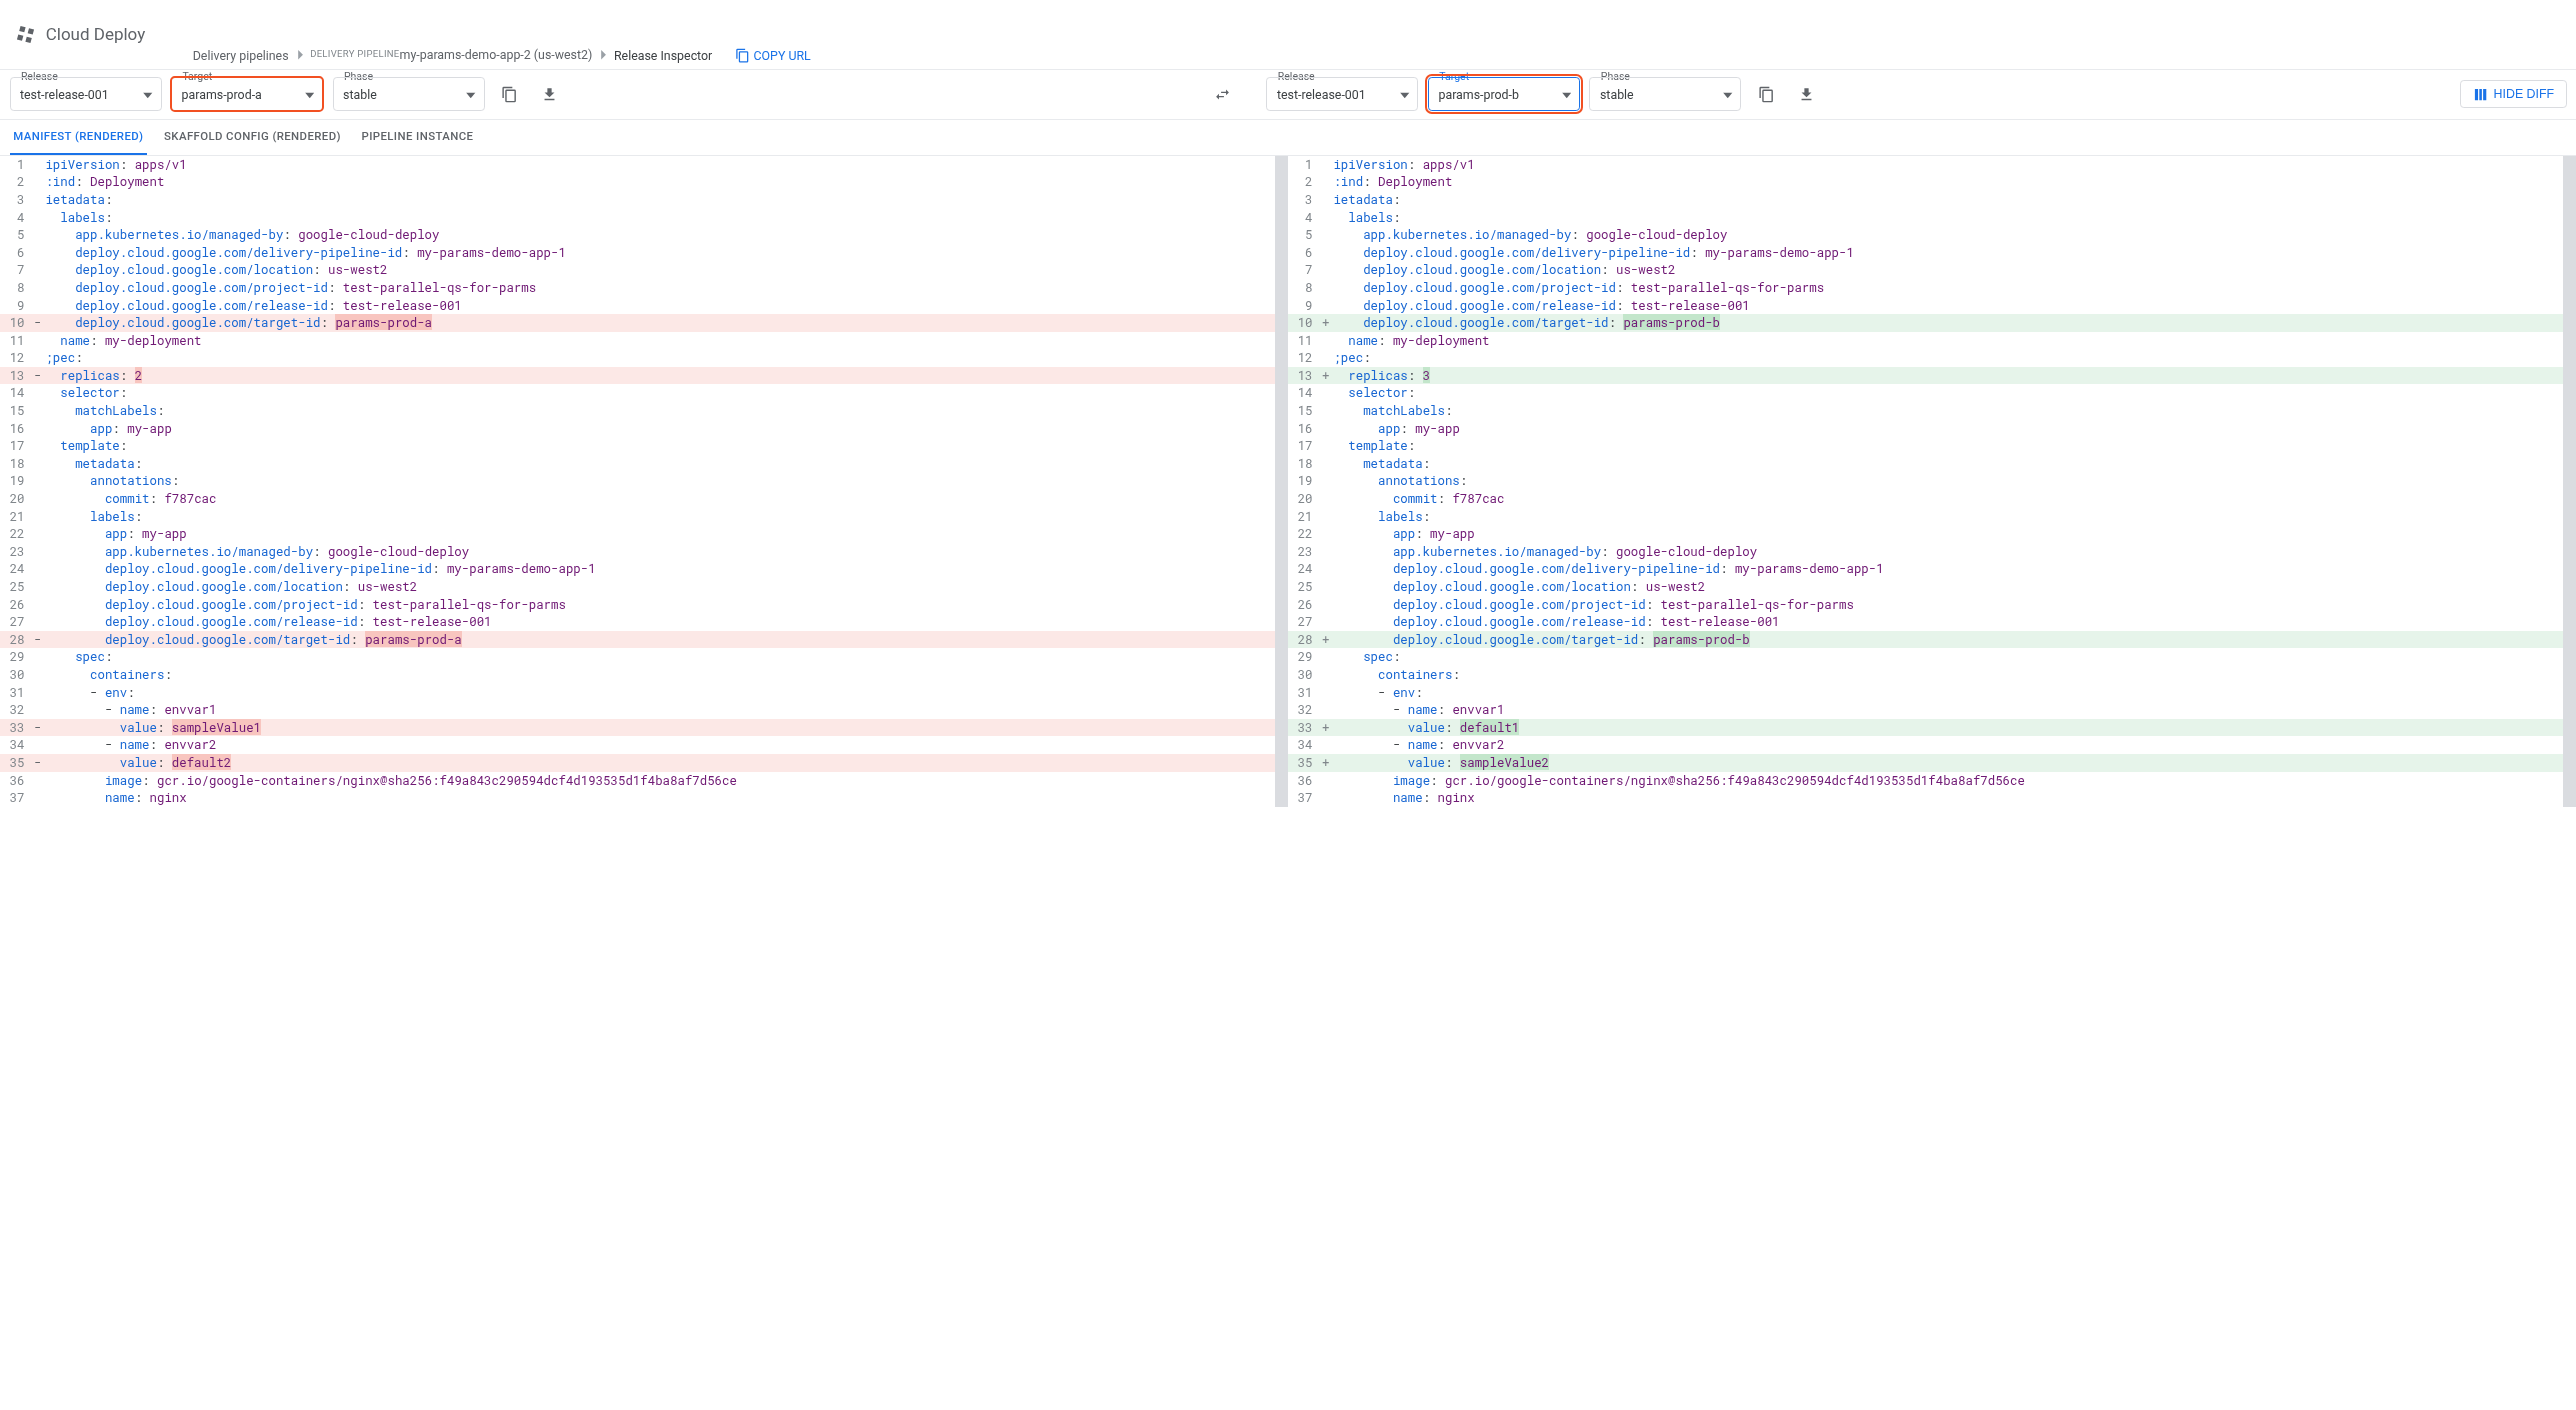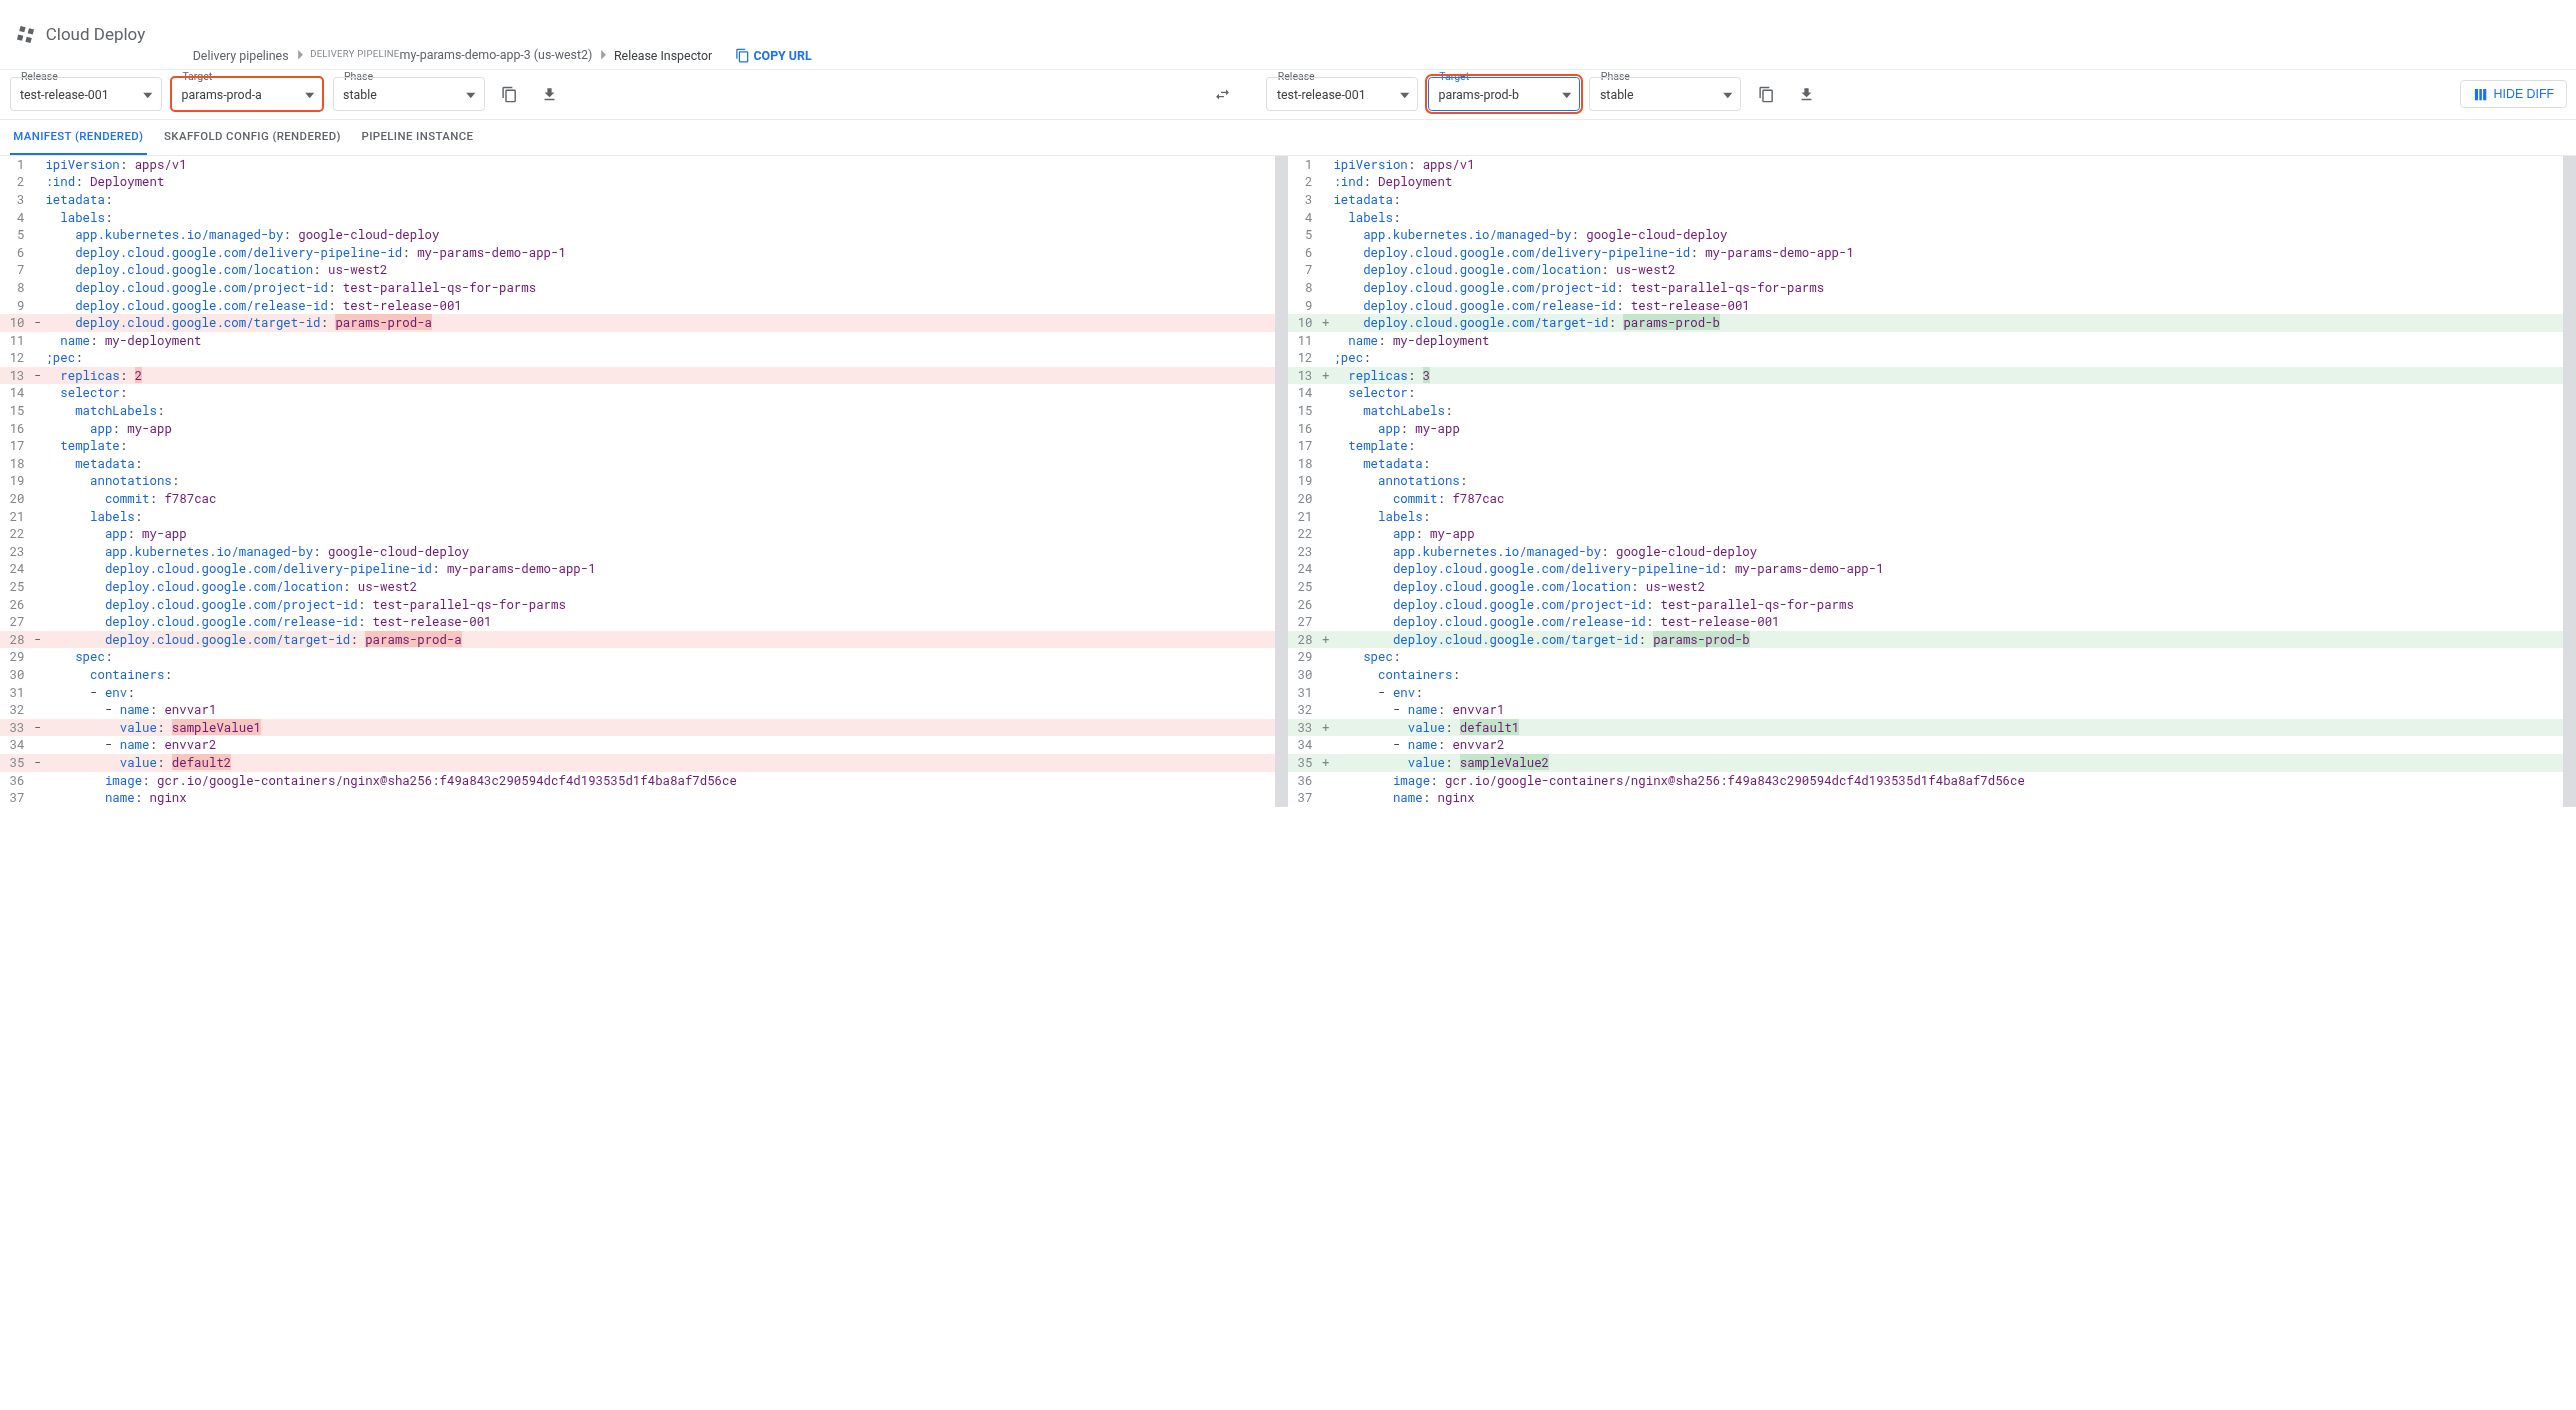--- a/index.html
+++ b/index.html
@@ -8,21 +8,21 @@
 .header { display: flex; align-items: center; padding: 5.7px 15.2px; border-bottom: 1px solid #e8eaed; gap: 9.5px; }
 .logo-icon { width: 21px; height: 21px; }
 .app-title { font-size: 17px; color: #5f6368; font-weight: 400; margin-right: 38px; }
 .breadcrumb { display: flex; align-items: center; gap: 7px; color: #5f6368; font-size: 12.4px; margin-top: 42px; }
 .breadcrumb-link { color: #5f6368; cursor: pointer; }
 .breadcrumb-sep { color: #9aa0a6; }
 .breadcrumb-block { display: flex; flex-direction: row; line-height: 1.2; }
 .breadcrumb-block-label { font-size: 9.5px; color: #80868b; letter-spacing: 0.3px; }
 .breadcrumb-block-value { font-size: 12.4px; color: #5f6368; }
 .breadcrumb-current { color: #3c4043; }
-.copy-url { color: #1a73e8; display: flex; align-items: center; gap: 3.8px; cursor: pointer; margin-left: 15.2px; font-weight: 700; }
+.copy-url { color: #1a73e8; display: flex; align-items: center; gap: 3.8px; cursor: pointer; margin-left: 15.2px; font-weight: 400; }
 .copy-url svg { width: 15.2px; height: 15.2px; fill: #1a73e8; }
 
 .controls-row { display: flex; align-items: center; padding: 7.6px 9.5px; gap: 25px; border-bottom: 1px solid #e8eaed; }
 .half-controls { display: flex; align-items: center; gap: 9.5px; flex: 1; }
 .field-wrap { position: relative; }
 .field-label { position: absolute; top: -6.7px; left: 7.6px; background: #fff; padding: 0 3.8px; font-size: 10.5px; color: #5f6368; }
 .field-label.blue { color: #1a73e8; }
 .select-box { border: 1px solid #dadce0; border-radius: 3.8px; height: 34px; min-width: 152px; padding: 0 27px 0 9.5px; display: flex; align-items: center; cursor: pointer; position: relative; font-size: 12.4px; color: #3c4043; }
 .select-box.highlighted { outline: 2.9px solid #f25022; outline-offset: -1px; }
 .select-box.highlighted-blue { border: 1.9px solid #1a73e8; outline: 2.9px solid #f25022; outline-offset: 1.9px; }
@@ -68,21 +68,21 @@
 
   <div class="breadcrumb">
     <span class="breadcrumb-link">Delivery pipelines</span>
     <span class="breadcrumb-sep">
       <svg width="7.6" height="9.5" viewBox="0 0 8 12">
           <path fill="#9aa0a6" d="M2 0l6 6-6 6z"></path>
         </svg>
     </span>
     <div class="breadcrumb-block">
       <span class="breadcrumb-block-label">DELIVERY PIPELINE</span>
-      <span class="breadcrumb-block-value">my-params-demo-app-3 (us-west2)</span>
+      <span class="breadcrumb-block-value">my-params-demo-app-2 (us-west2)</span>
     </div>
     <span class="breadcrumb-sep">
       <svg width="7.6" height="9.5" viewBox="0 0 8 12">
           <path fill="#9aa0a6" d="M2 0l6 6-6 6z"></path>
         </svg>
     </span>
     <span class="breadcrumb-current">Release Inspector</span>
     <span class="copy-url">
       <svg viewBox="0 0 24 24">
           <path d="M16 1H4a2 2 0 00-2 2v14h2V3h12V1zm3 4H8a2 2 0 00-2 2v14a2 2 0 002 2h11a2 2 0 002-2V7a2 2 0 00-2-2zm0 16H8V7h11v14z"></path>

